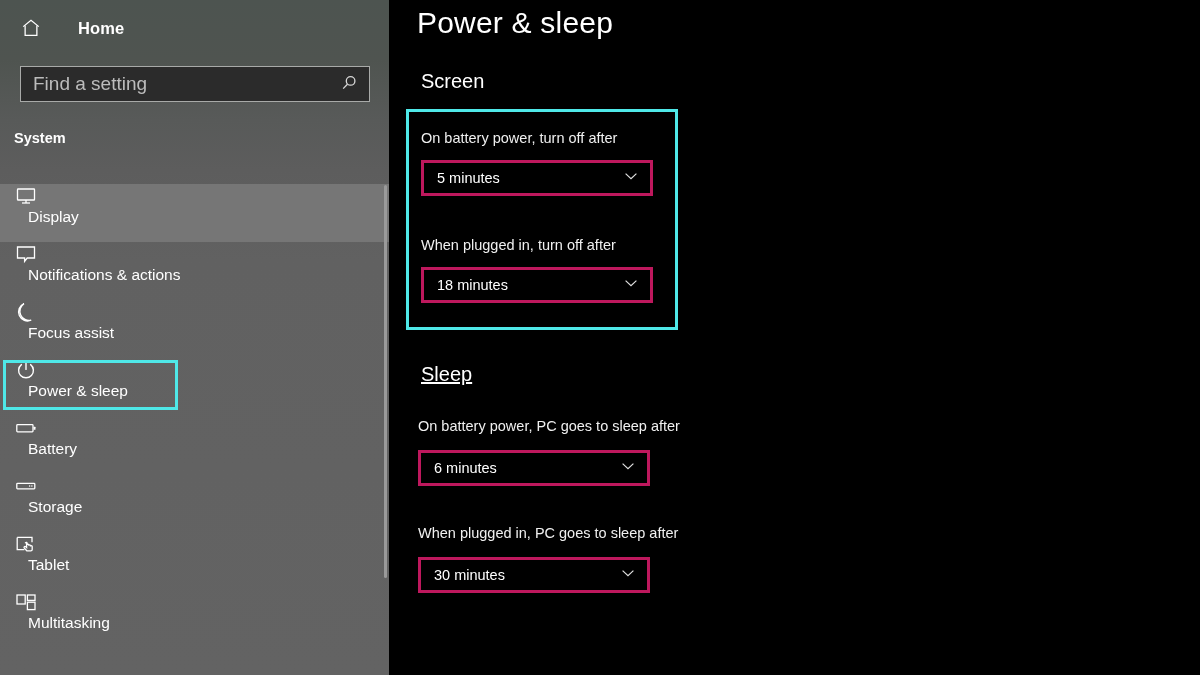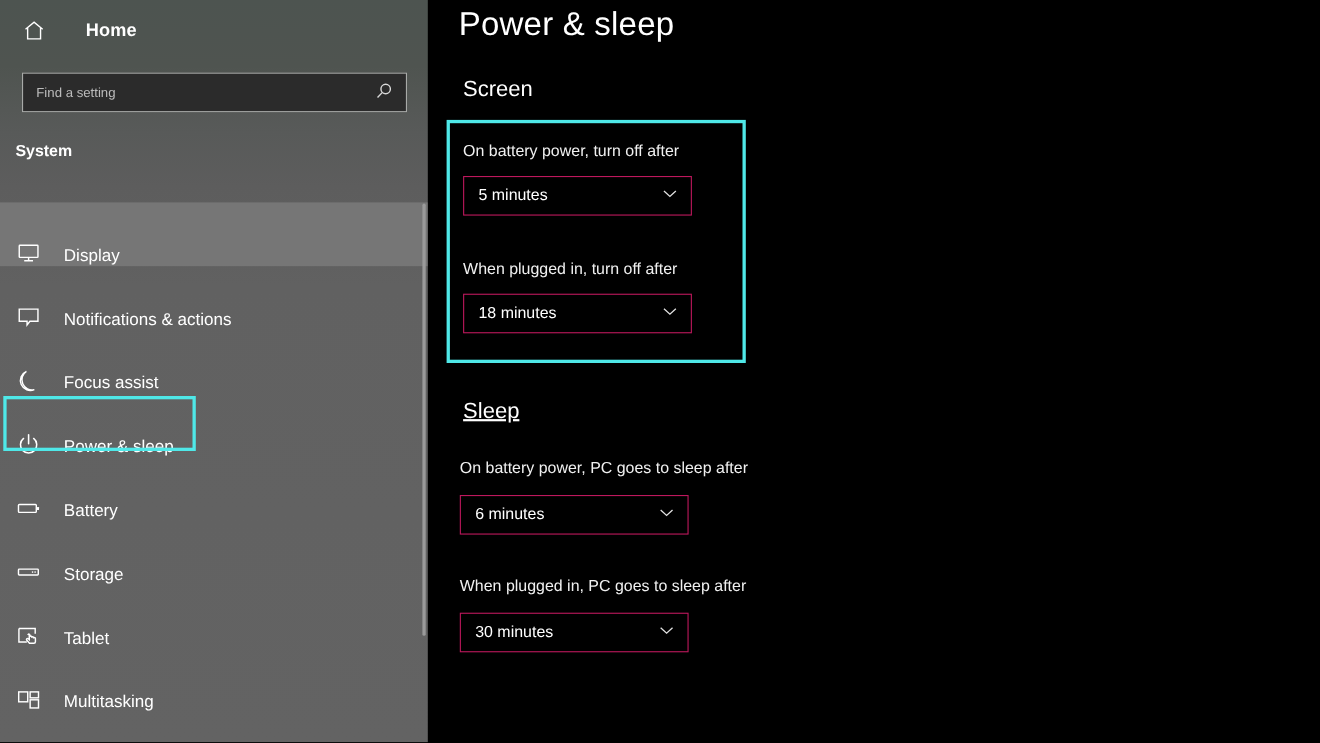--- a/index.html
+++ b/index.html
@@ -63,21 +63,21 @@
     align-items: center;
   }
   .search-input {
     flex: 1;
     height: 100%;
     background: transparent;
     border: none;
     outline: none;
     color: #e6e6e6;
     font-family: "Liberation Sans", sans-serif;
-    font-size: 12px;
+    font-size: 19px;
     padding: 0 10px 0 12px;
   }
   .search-input::placeholder { color: #bcbcbc; opacity: 1; }
   .search-btn {
     width: 40px; height: 100%;
     display: flex; align-items: center; justify-content: center;
     background: transparent; border: none; cursor: default;
     padding: 0;
   }
 
@@ -91,24 +91,25 @@
 
   #navlist {
     position: absolute;
     left: 0; top: 184px;
     width: 389px;
   }
   .nav-item {
     position: relative;
     height: 58px;
     display: flex;
-    align-items: flex-end;
+    align-items: flex-start;
     padding-left: 14px;
     box-sizing: border-box;
     cursor: default;
+    flex-direction: column;
   }
   .nav-item.hovered { background: #767676; }
   .nav-icon {
     width: 30px;
     display: flex;
     align-items: center;
     justify-content: flex-start;
   }
   .nav-label {
     margin-left: 14px;
@@ -160,24 +161,24 @@
   }
   #screen-head { top: 70px; }
   #sleep-head  { top: 363px; text-decoration: underline; }
 
   .field-label {
     color: #f0f0f0;
     font-size: 14.5px;
     white-space: nowrap;
   }
   .combo {
-    width: 208px;
+    width: 232px;
     height: 36px;
     background: #000000;
-    border: 1px solid #be185d;
+    border: 3px solid #be185d;
     box-sizing: border-box;
     display: flex;
     align-items: center;
     justify-content: space-between;
     padding: 0 10px 0 13px;
     cursor: default;
   }
   .combo-value {
     color: #ffffff;
     font-size: 14.5px;

